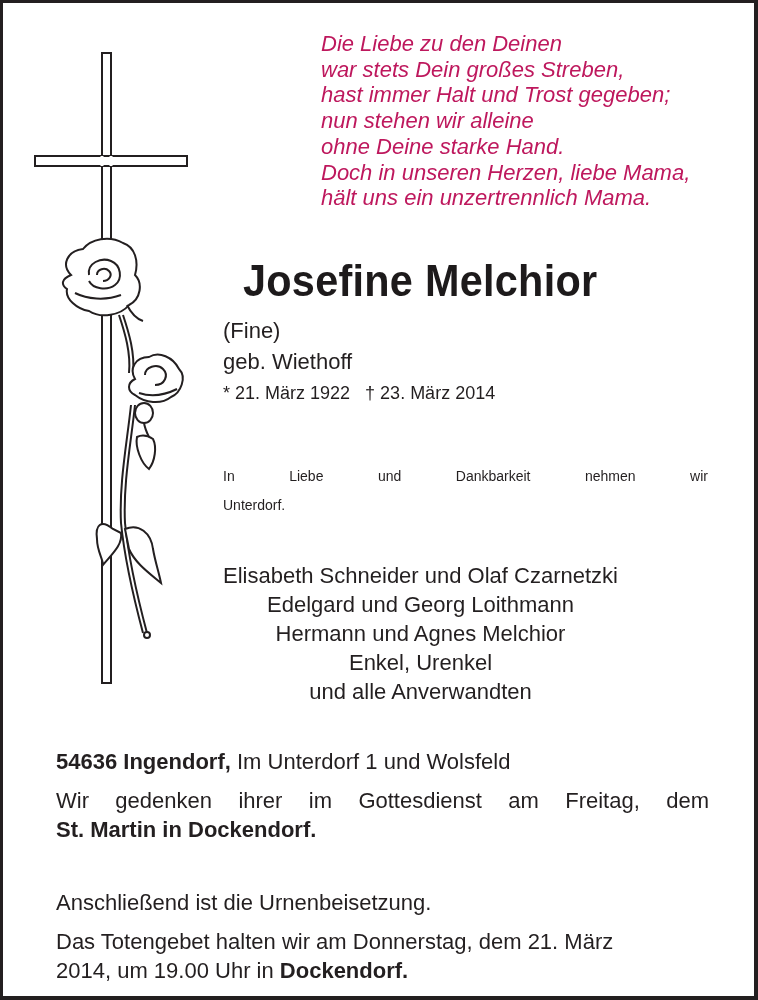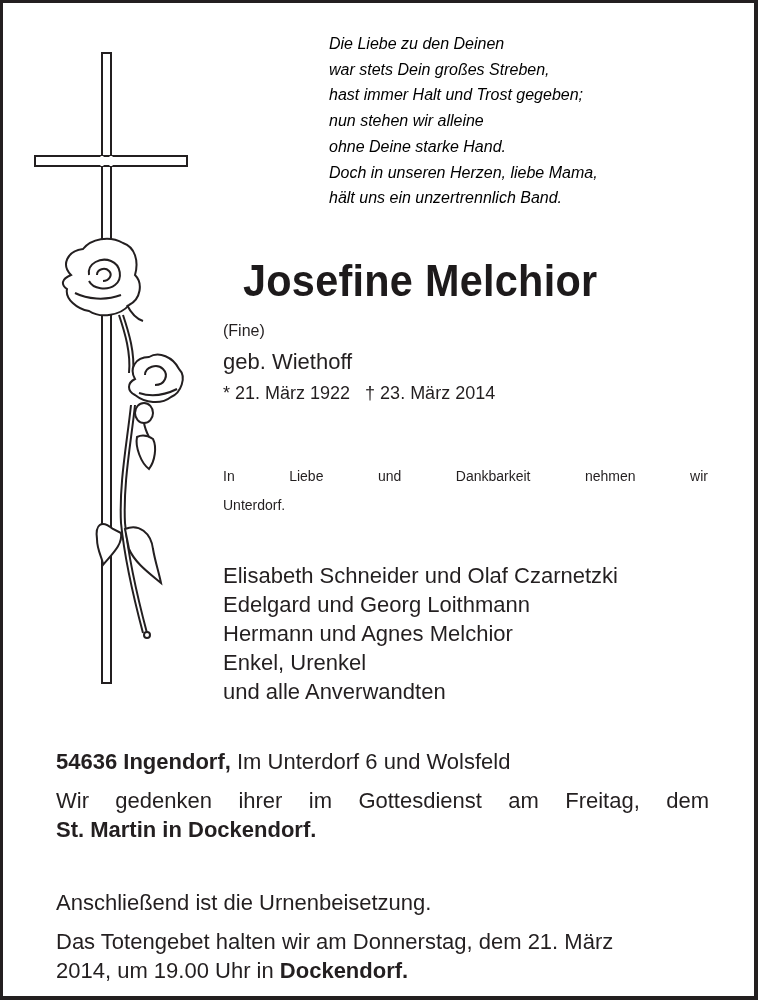--- a/index.html
+++ b/index.html
@@ -6,39 +6,39 @@
     body { width: 758px; height: 1000px; position: relative; overflow: hidden; }
     .frame {
       position: absolute; left: 0; top: 0; width: 758px; height: 1000px;
       box-sizing: border-box; border: 3px solid #231f20;
       border-right-width: 4px; border-bottom-width: 4px;
       background: #fff; color: #231f20;
       font-family: "Liberation Sans", sans-serif;
     }
     .illustration { position: absolute; left: 28px; top: 40px; width: 170px; height: 650px; }
     .poem {
-      position: absolute; left: 326px; top: 28px; width: 420px;
-      font-style: italic; font-size: 16px; line-height: 25.7px; color: #000000;
+      position: absolute; left: 318px; top: 28px; width: 420px;
+      font-style: italic; font-size: 22px; line-height: 25.7px; color: #be185d;
     }
     .poem div { white-space: nowrap; }
     .name-block { position: absolute; left: 220px; top: 250px; width: 500px; }
     .name {
       font-weight: bold; font-size: 45px; line-height: 56px; letter-spacing: 0.3px;
       font-family: "Liberation Sans Narrow", "Liberation Sans", sans-serif;
       color: #1d1a1b; transform: scaleX(0.92); transform-origin: center;
     }
-    .nick { font-size: 16px; line-height: 32px; margin-top: 6px; }
+    .nick { font-size: 22px; line-height: 32px; margin-top: 6px; }
     .maiden { font-size: 22px; line-height: 30px; }
     .dates { font-size: 18px; line-height: 32px; }
     .farewell {
       position: absolute; left: 220px; top: 459px; width: 485px;
       font-size: 14px; line-height: 29px; text-align: justify; text-align-last: left;
     }
     .farewell .l1 { text-align: justify; text-align-last: justify; }
-    .mourners { position: absolute; left: 220px; top: 558px; font-size: 22px; line-height: 29px; }
+    .mourners { position: absolute; left: 220px; top: 558px; font-size: 22px; line-height: 29px; text-align: center; }
     .mourners div { white-space: nowrap; }
     .bottom { position: absolute; left: 53px; top: 744px; width: 653px; font-size: 22px; line-height: 29px; }
     .bottom p { margin: 0; }
     .bottom .addr { margin-bottom: 10px; white-space: nowrap; }
     .bottom .service { text-align: justify; margin-bottom: 10px; }
     .bottom .service .line { display: block; text-align: justify; text-align-last: justify; }
     .bottom .service .last { display: block; text-align-last: left; }
     .bottom .urn { margin-bottom: 10px; margin-top: 44px; }
     .b { font-weight: bold; }
   </style>
@@ -81,21 +81,21 @@
     </g>
   </svg>
 
   <div class="poem">
     <div>Die Liebe zu den Deinen</div>
     <div>war stets Dein großes Streben,</div>
     <div>hast immer Halt und Trost gegeben;</div>
     <div>nun stehen wir alleine</div>
     <div>ohne Deine starke Hand.</div>
     <div>Doch in unseren Herzen, liebe Mama,</div>
-    <div>hält uns ein unzertrennlich Band.</div>
+    <div>hält uns ein unzertrennlich Mama.</div>
   </div>
 
   <div class="name-block">
     <div class="name">Josefine Melchior</div>
     <div class="nick">(Fine)</div>
     <div class="maiden">geb. Wiethoff</div>
     <div class="dates">
       <span>* 21. März 1922</span>&nbsp;&nbsp;
       <span>† 23. März 2014</span>
     </div>
@@ -110,21 +110,21 @@
     <div>Elisabeth Schneider und Olaf Czarnetzki</div>
     <div>Edelgard und Georg Loithmann</div>
     <div>Hermann und Agnes Melchior</div>
     <div>Enkel, Urenkel</div>
     <div>und alle Anverwandten</div>
   </div>
 
   <div class="bottom">
     <p class="addr">
       <span class="b">54636 Ingendorf,</span>
-      <span>Im Unterdorf 6 und Wolsfeld</span>
+      <span>Im Unterdorf 1 und Wolsfeld</span>
     </p>
     <p class="service">
       <span class="line">Wir gedenken ihrer im Gottesdienst am Freitag, dem</span>
       <span class="last b">St. Martin in Dockendorf.</span>
     </p>
     <p class="urn">Anschließend ist die Urnenbeisetzung.</p>
     <p class="prayer">
       <span>Das Totengebet halten wir am Donnerstag, dem 21. März</span><br>
       <span>2014, um 19.00 Uhr in</span>
       <span class="b">Dockendorf.</span>

